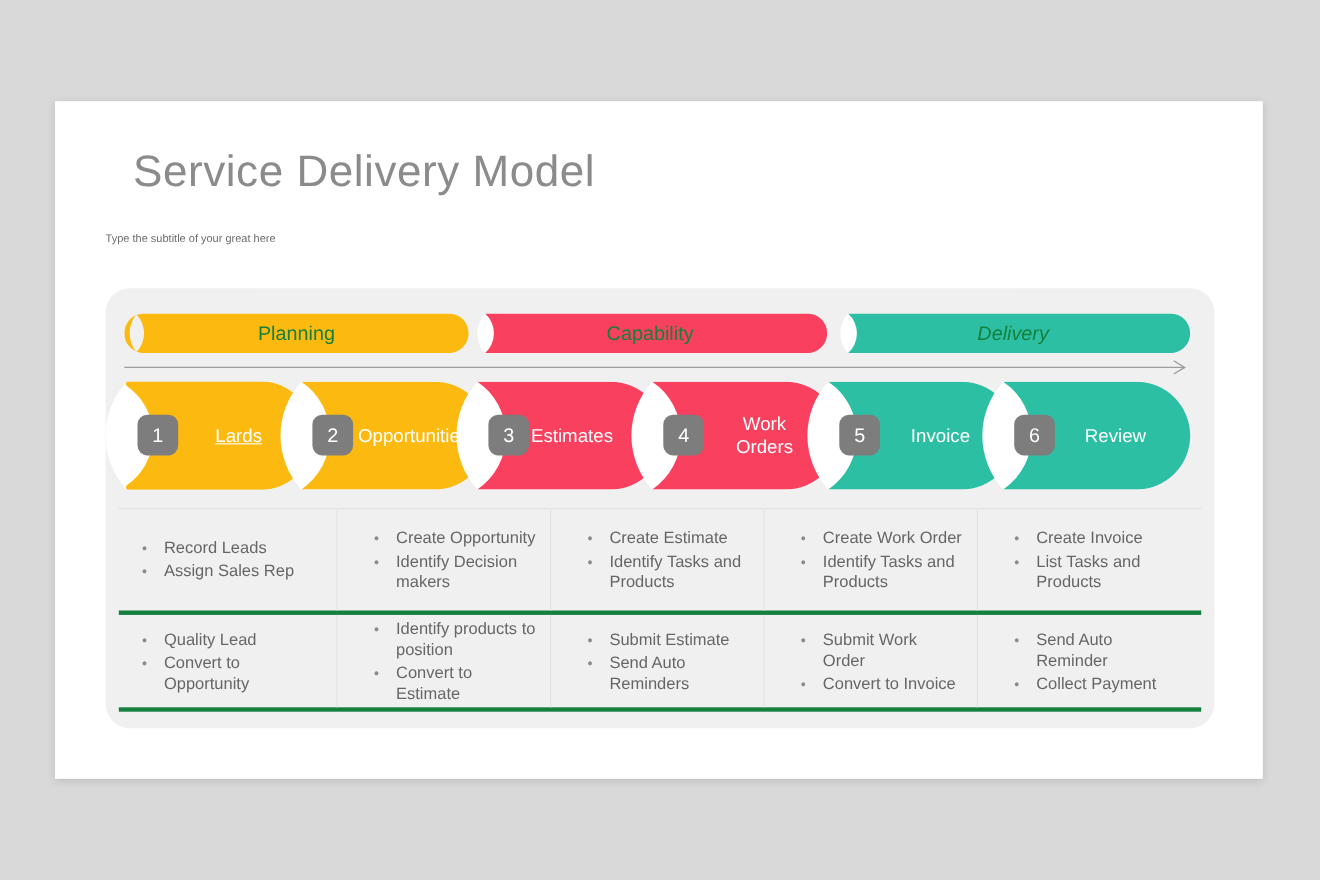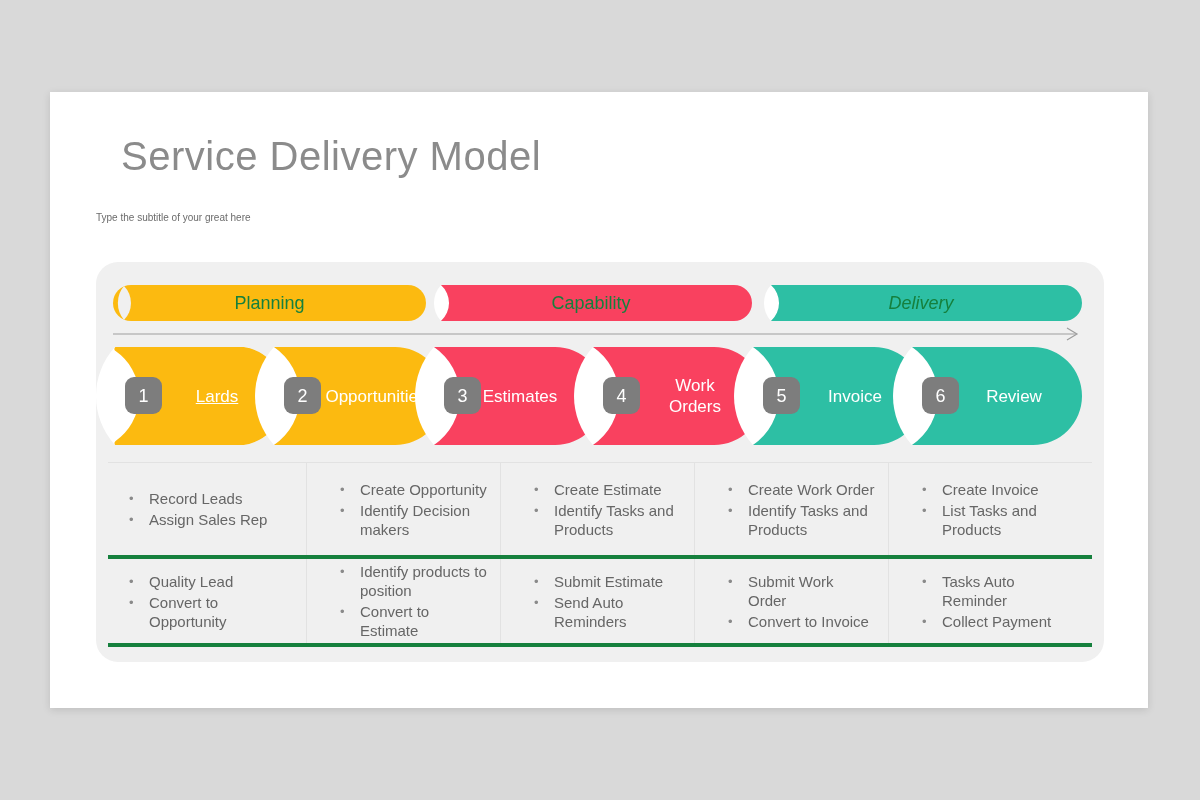--- a/index.html
+++ b/index.html
@@ -183,21 +183,21 @@
         </ul>
           </div>
         <div class="task-cell c4">
             <ul>
           <li>Submit Work Order</li>
           <li>Convert to Invoice</li>
         </ul>
           </div>
         <div class="task-cell c5">
             <ul>
-          <li>Tasks Auto Reminder</li>
+          <li>Send Auto Reminder</li>
           <li>Collect Payment</li>
         </ul>
           </div>
       </div>
     </div>
 
   </div>
 </div>
 
 </body></html>

